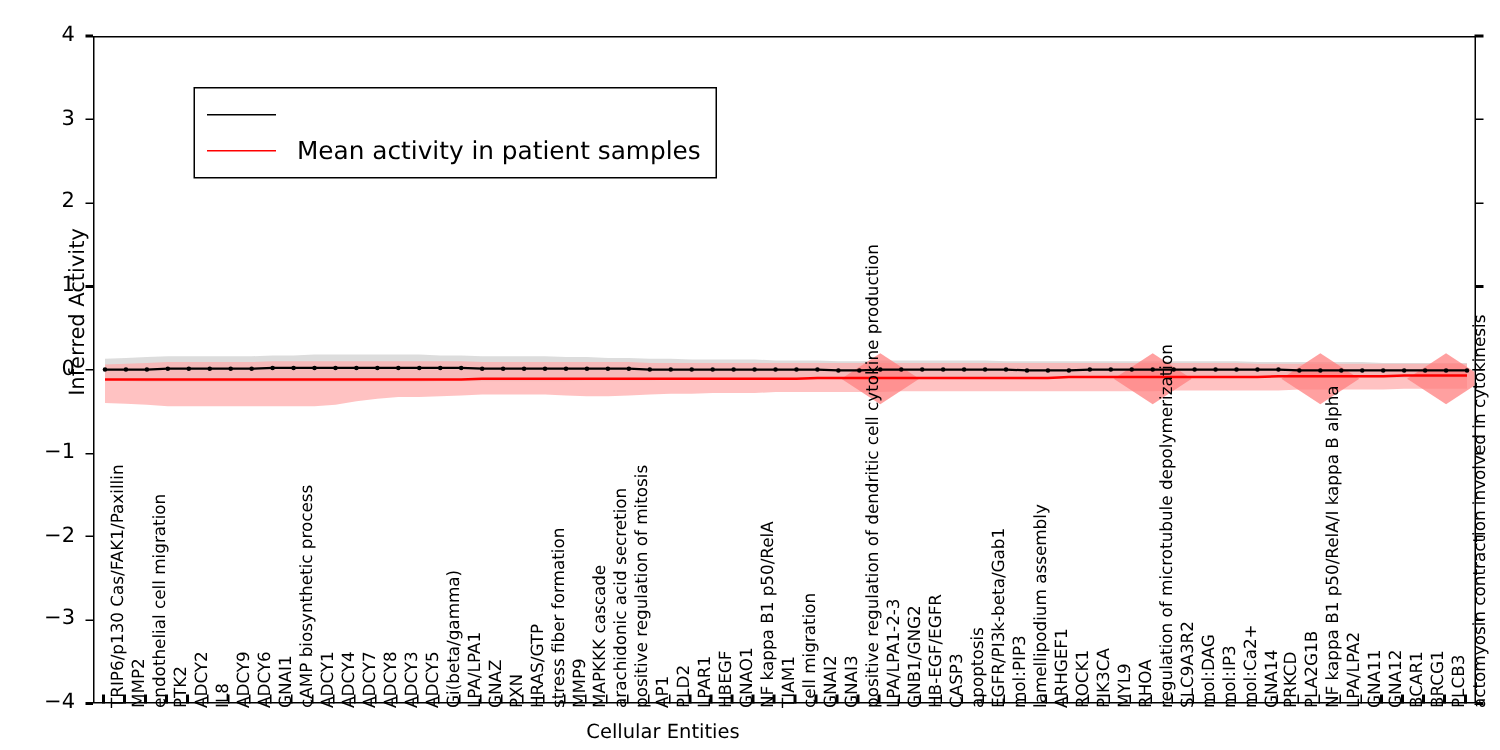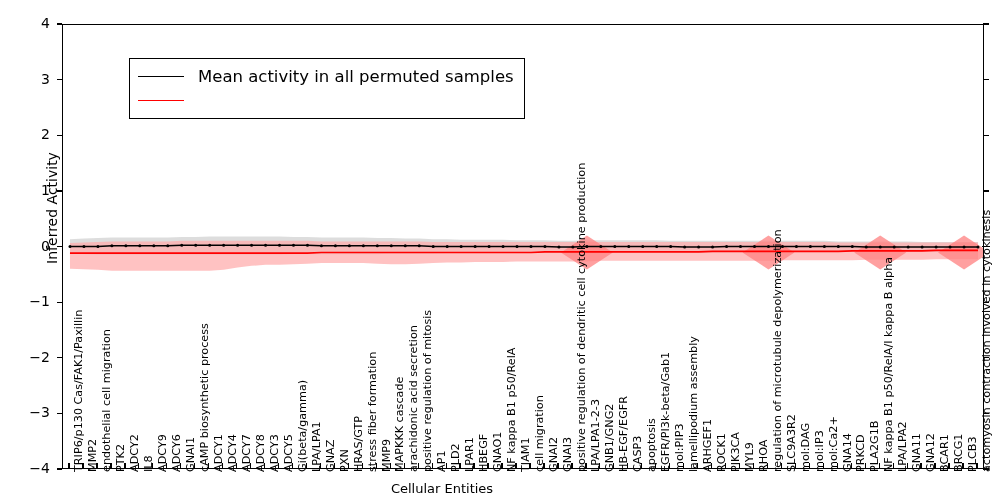--- a/index.html
+++ b/index.html
@@ -172,24 +172,24 @@
         <circle cx="859.14" cy="221.94" r="1.5" fill="#000"></circle>
         <circle cx="873.11" cy="221.94" r="1.5" fill="#000"></circle>
         <circle cx="887.08" cy="221.94" r="1.5" fill="#000"></circle>
         <circle cx="901.05" cy="221.94" r="1.5" fill="#000"></circle>
         <circle cx="915.02" cy="221.94" r="1.5" fill="#000"></circle>
       </svg>
 
     <div class="legend">
       <div class="legend-row">
         <span class="legend-swatch"></span>
-        <span class="legend-text">Mean activity in all permuted samples</span>
       </div>
       <div class="legend-row">
         <span class="legend-swatch red"></span>
+        <span class="legend-text">Mean activity in patient samples</span>
       </div>
     </div>
   </div>
 
   <div class="xticks" id="xticks">
       <div class="xtick-mark" style="left: 68.3348px; top: 463px;"></div>
       <div class="xtl" style="left: 73.1848px; top: 472px;">TRIP6/p130 Cas/FAK1/Paxillin</div>
       <div class="xtick-mark" style="left: 82.3045px; top: 463px;"></div>
       <div class="xtl" style="left: 87.1545px; top: 472px;">MMP2</div>
       <div class="xtick-mark" style="left: 96.2742px; top: 463px;"></div>

